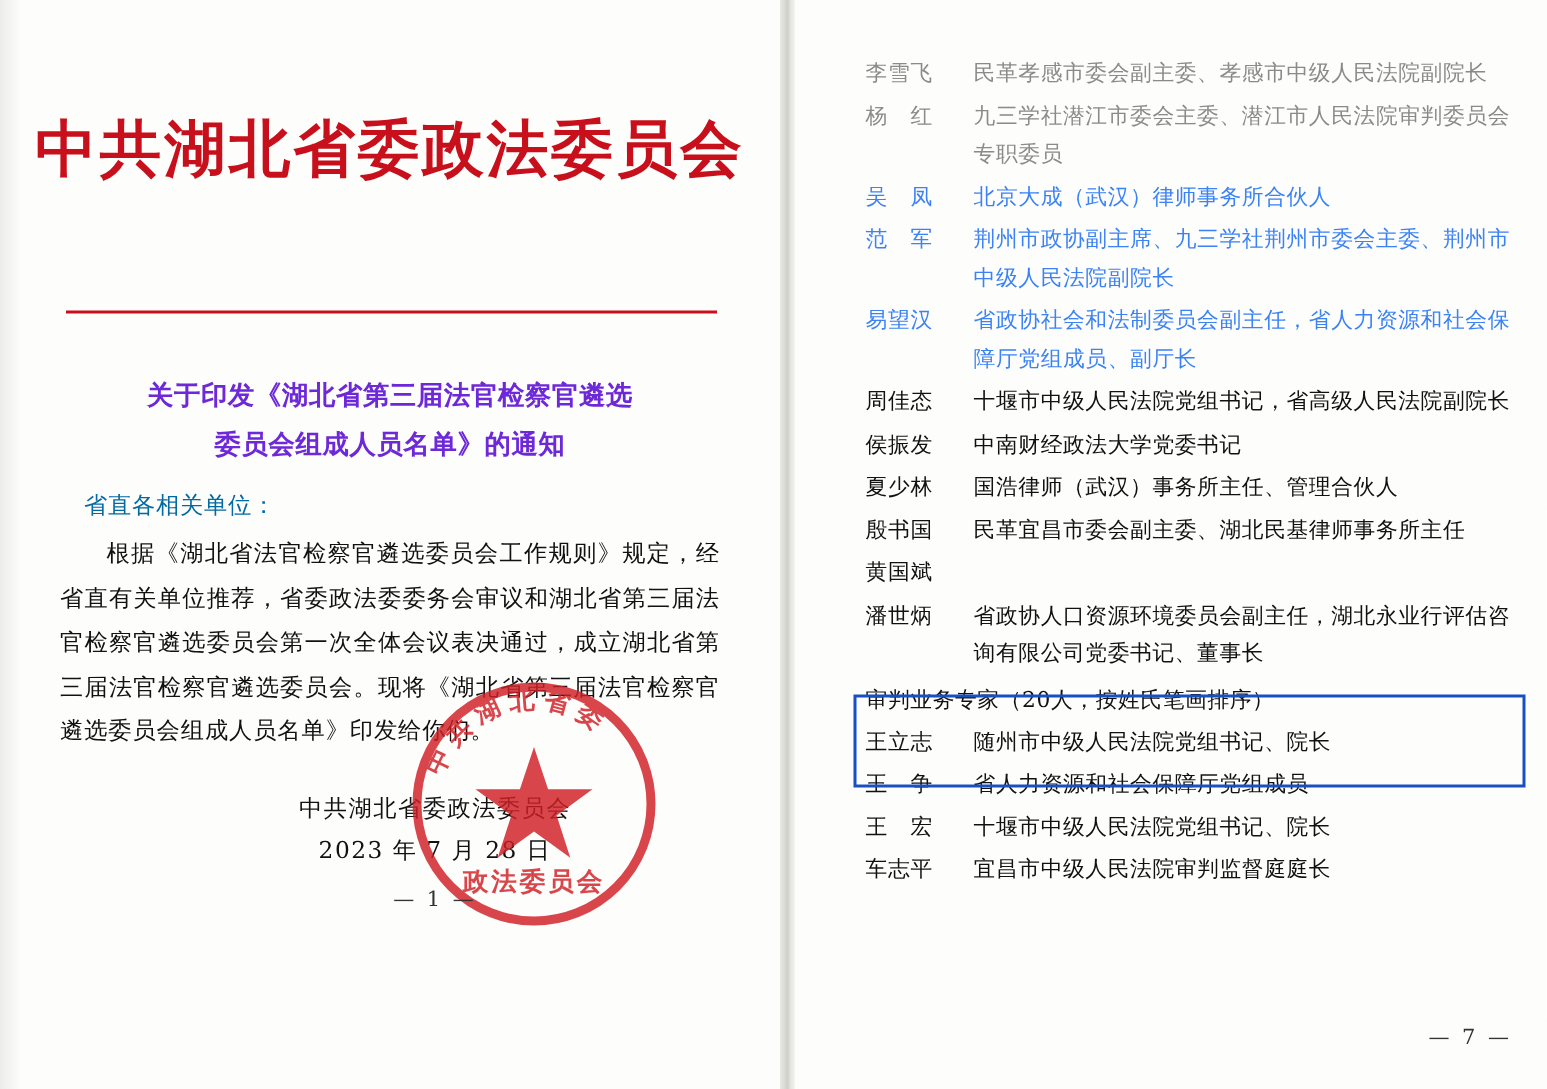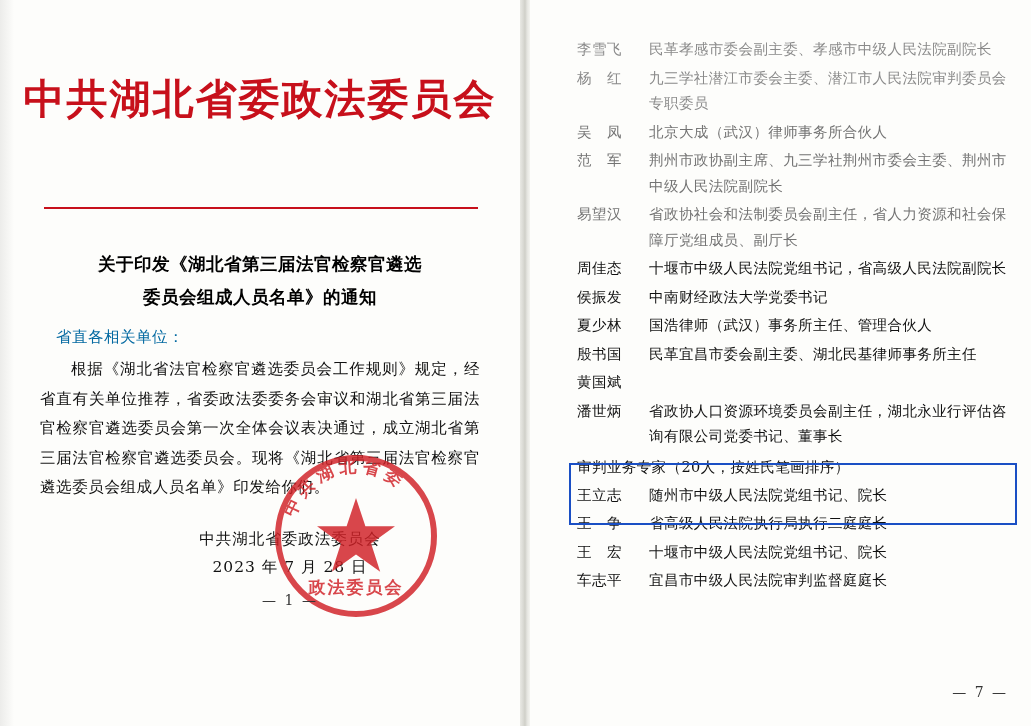--- a/index.html
+++ b/index.html
@@ -79,21 +79,21 @@
   }
   .subject {
     position: absolute;
     top: 248px;
     left: 60px;
     width: 400px;
     text-align: center;
     font-size: 17.5px;
     font-weight: bold;
     line-height: 33px;
-    color: #000000;
+    color: #6d28d9;
     letter-spacing: 0.5px;
   }
   .subject .line2 {
     display: block;
   }
   .recipient {
     position: absolute;
     top: 327px;
     left: 56px;
     font-size: 15.5px;
@@ -180,21 +180,21 @@
     line-height: 25.5px;
     color: #111;
     letter-spacing: 0.4px;
   }
   .entry.faded .name,
   .entry.faded .desc {
     color: #8a8a8a;
   }
   .entry.faded2 .name,
   .entry.faded2 .desc {
-    color: #737373;
+    color: #3b82f6;
   }
   .section-head {
     font-size: 14.5px;
     line-height: 27px;
     color: #111;
     letter-spacing: 0.4px;
     margin-top: 3px;
     margin-bottom: 1px;
   }
   .highlight-box {
@@ -336,21 +336,21 @@
 
       <div class="section-head">审判业务专家（20人，按姓氏笔画排序）</div>
 
       <div class="entry">
         <div class="name">王立志</div>
         <div class="desc">随州市中级人民法院党组书记、院长</div>
       </div>
 
       <div class="entry">
         <div class="name">王　争</div>
-        <div class="desc">省高级人民法院执行局执行二庭庭长</div>
+        <div class="desc">省人力资源和社会保障厅党组成员</div>
       </div>
 
       <div class="entry">
         <div class="name">王　宏</div>
         <div class="desc">十堰市中级人民法院党组书记、院长</div>
       </div>
 
       <div class="entry">
         <div class="name">车志平</div>
         <div class="desc">宜昌市中级人民法院审判监督庭庭长</div>

